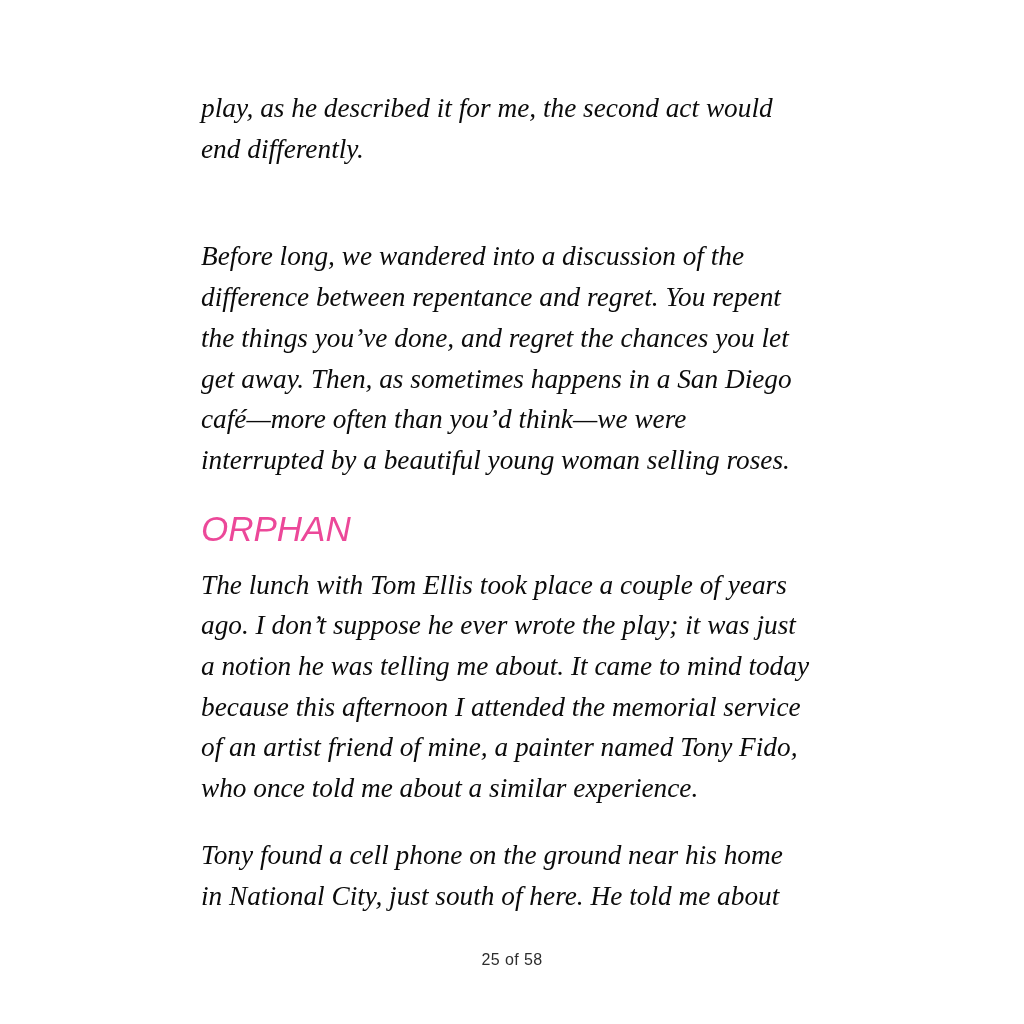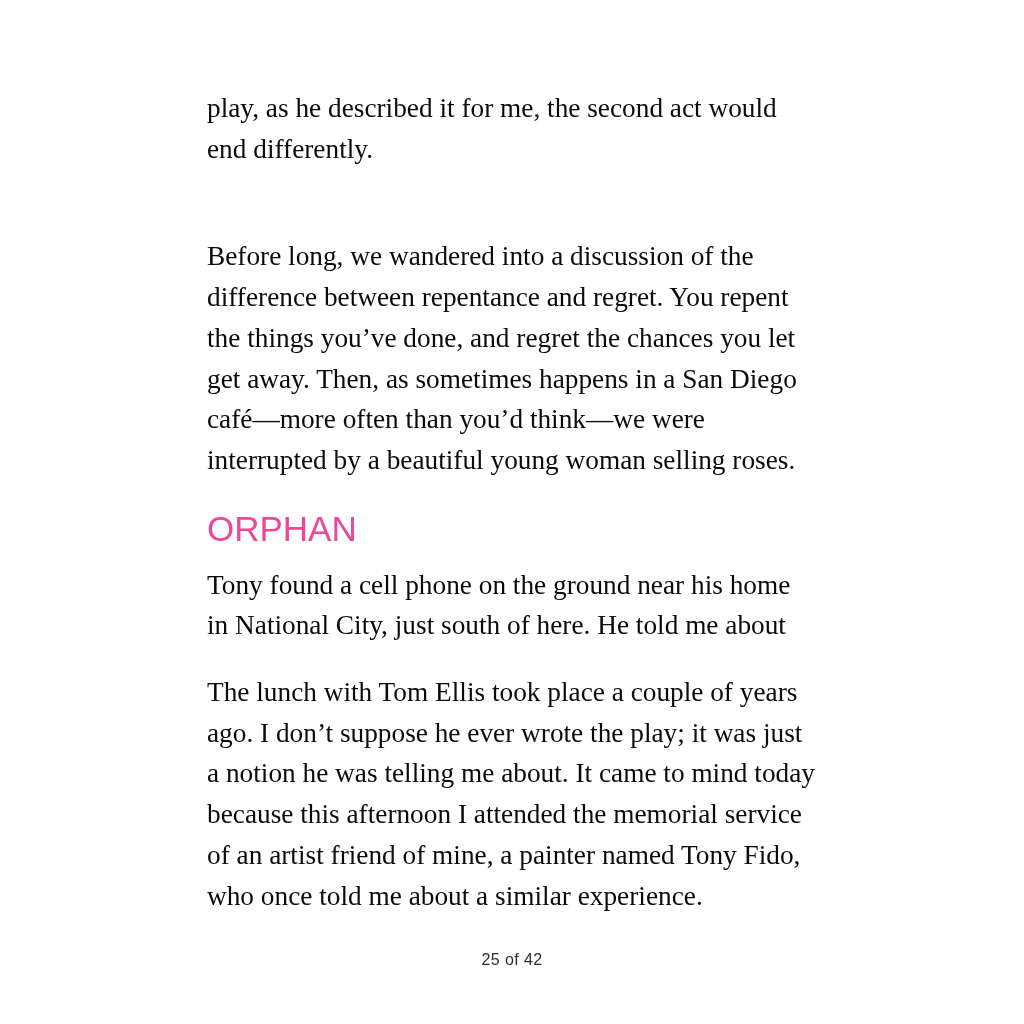--- a/index.html
+++ b/index.html
@@ -13,28 +13,29 @@
     position: relative;
     overflow: hidden;
   }
   .book-page {
     position: absolute;
     inset: 0;
     background: #ffffff;
   }
   .text-column {
     position: absolute;
-    left: 207px;
+    left: 201px;
     top: 88px;
     width: 640px;
     color: #0b0b0b;
     font-family: "Liberation Serif", "DejaVu Serif", serif;
     font-size: 27.3px;
     line-height: 40.7px;
     text-rendering: optimizeLegibility;
+    font-style: italic;
   }
   .body-para {
     margin: 0 0 26px 0;
     white-space: pre-line; 
   }
   .scene-break {
     height: 41px;
   }
   .section-heading {
     font-family: "Liberation Sans", "DejaVu Sans", sans-serif;
@@ -70,25 +71,25 @@
 
     <p class="body-para">Before long, we wandered into a discussion of the
 difference between repentance and regret. You repent
 the things you’ve done, and regret the chances you let
 get away. Then, as sometimes happens in a San Diego
 café—more often than you’d think—we were
 interrupted by a beautiful young woman selling roses.</p>
 
     <h1 class="section-heading">ORPHAN</h1>
 
-    <p class="body-para">Tony found a cell phone on the ground near his home
-in National City, just south of here. He told me about</p>
-
     <p class="body-para">The lunch with Tom Ellis took place a couple of years
 ago. I don’t suppose he ever wrote the play; it was just
 a notion he was telling me about. It came to mind today
 because this afternoon I attended the memorial service
 of an artist friend of mine, a painter named Tony Fido,
 who once told me about a similar experience.</p>
+
+    <p class="body-para">Tony found a cell phone on the ground near his home
+in National City, just south of here. He told me about</p>
   </div>
 
-  <div class="page-footer">25 of 42</div>
+  <div class="page-footer">25 of 58</div>
 </div>
 
 </body></html>

